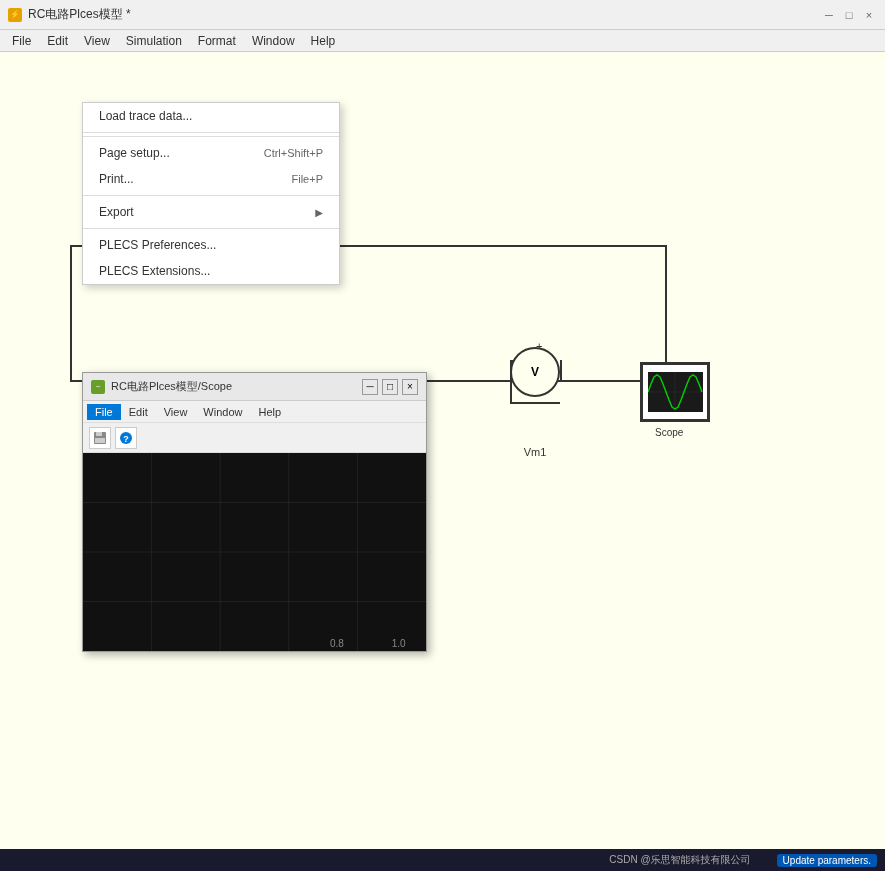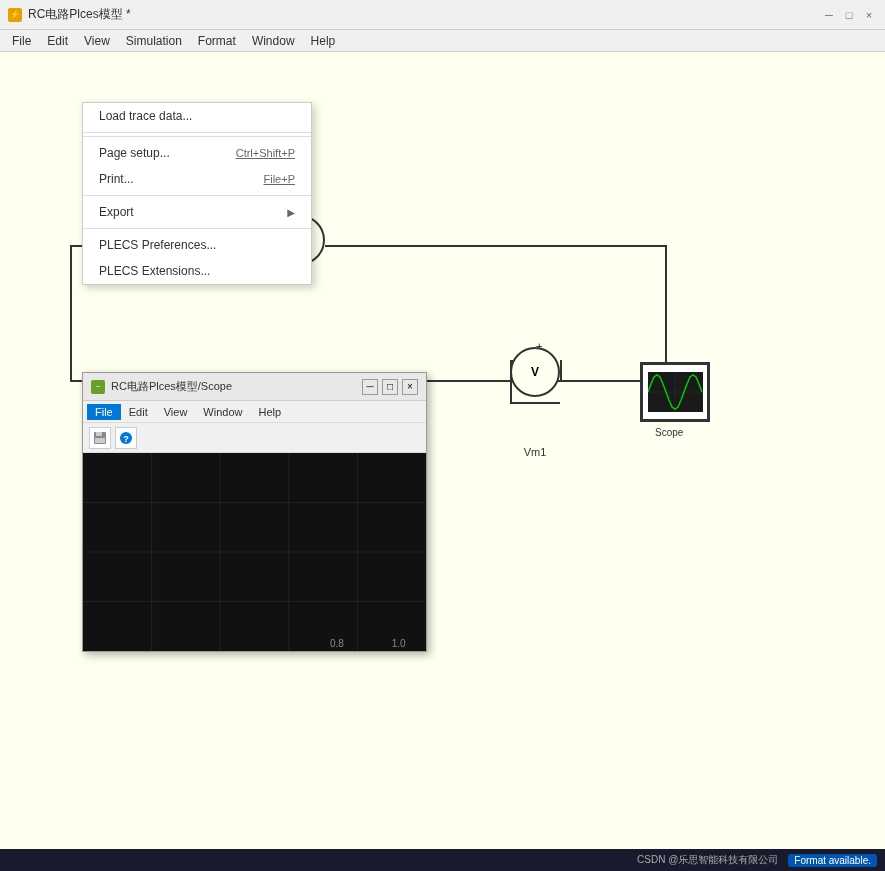--- a/index.html
+++ b/index.html
@@ -323,21 +323,21 @@
       right: 0;
       top: 80px;
       text-align: center;
     }
 
     
     .dropdown-menu {
       position: absolute;
       top: 50px;
       left: 82px;
-      width: 230px;
+      width: 258px;
       background: white;
       border: 1px solid #ccc;
       box-shadow: 3px 3px 8px rgba(0,0,0,0.2);
       z-index: 100;
     }
     .dropdown-item {
       padding: 6px 16px;
       font-size: 12px;
       color: #333;
       cursor: pointer;
@@ -361,42 +361,41 @@
       pointer-events: none;
     }
     .dropdown-separator {
       height: 1px;
       background: #ddd;
       margin: 3px 0;
     }
     .dropdown-item .shortcut {
       color: #666;
       font-size: 11px;
-      text-decoration: underline;
     }
     .dropdown-item .arrow {
       color: #666;
       font-size: 10px;
     }
 
     
     .bottom-bar {
       position: absolute;
       bottom: 0;
       left: 0;
       right: 0;
       height: 22px;
       background: #1a1a2e;
       display: flex;
       align-items: center;
       justify-content: flex-end;
       padding: 0 8px;
       font-size: 10px;
       color: #aaa;
-      gap: 10px;
+      gap: 26px;
       z-index: 200;
     }
     .update-badge {
       background: #0056b3;
       color: white;
       padding: 1px 6px;
       border-radius: 3px;
       font-size: 10px;
     }
   </style>
@@ -550,14 +549,14 @@
       <div class="dropdown-item">
         <span>PLECS Extensions...</span>
       </div>
     </div>
 
   </div>
 </div>
 
 <div class="bottom-bar">
   <span>CSDN @乐思智能科技有限公司</span>
-  <span class="update-badge">Format available.</span>
+  <span class="update-badge">Update parameters.</span>
 </div>
 
 </body></html>

